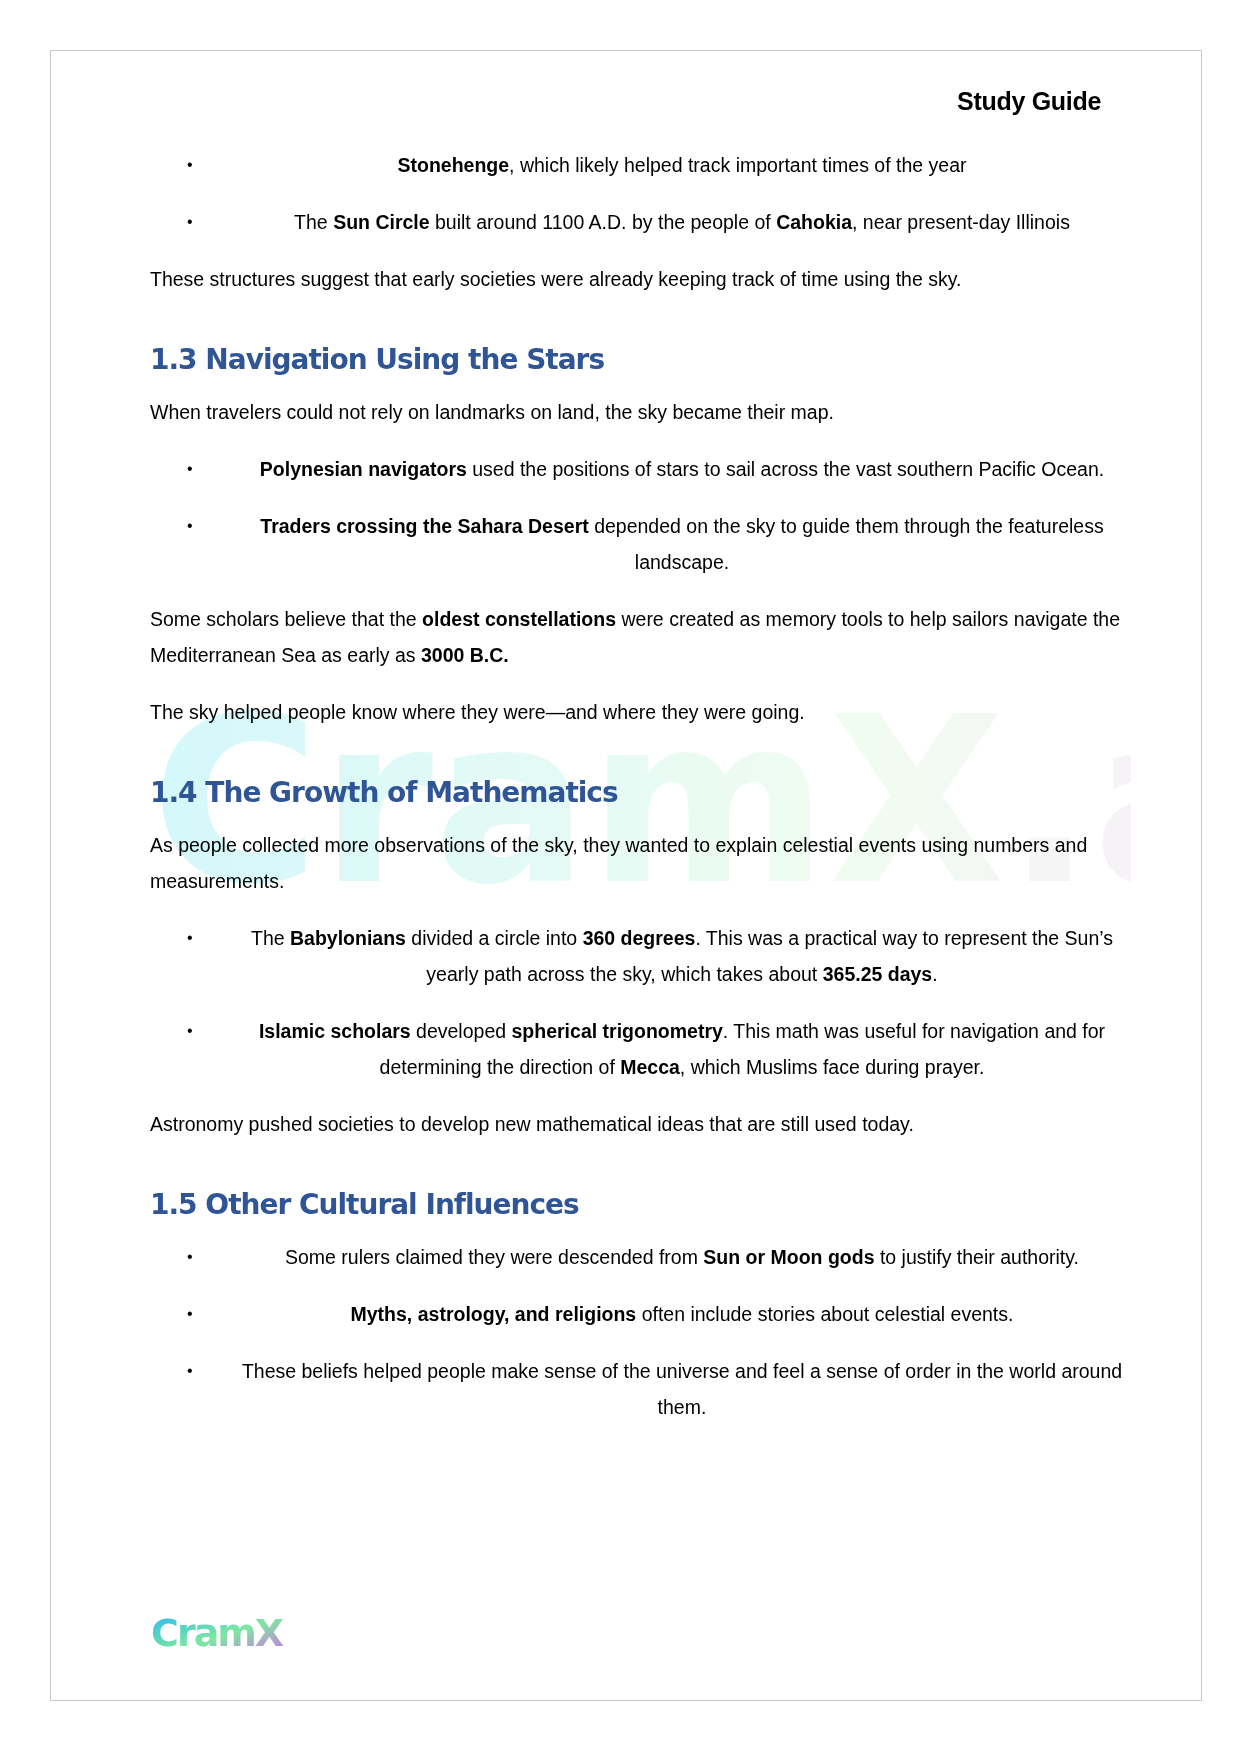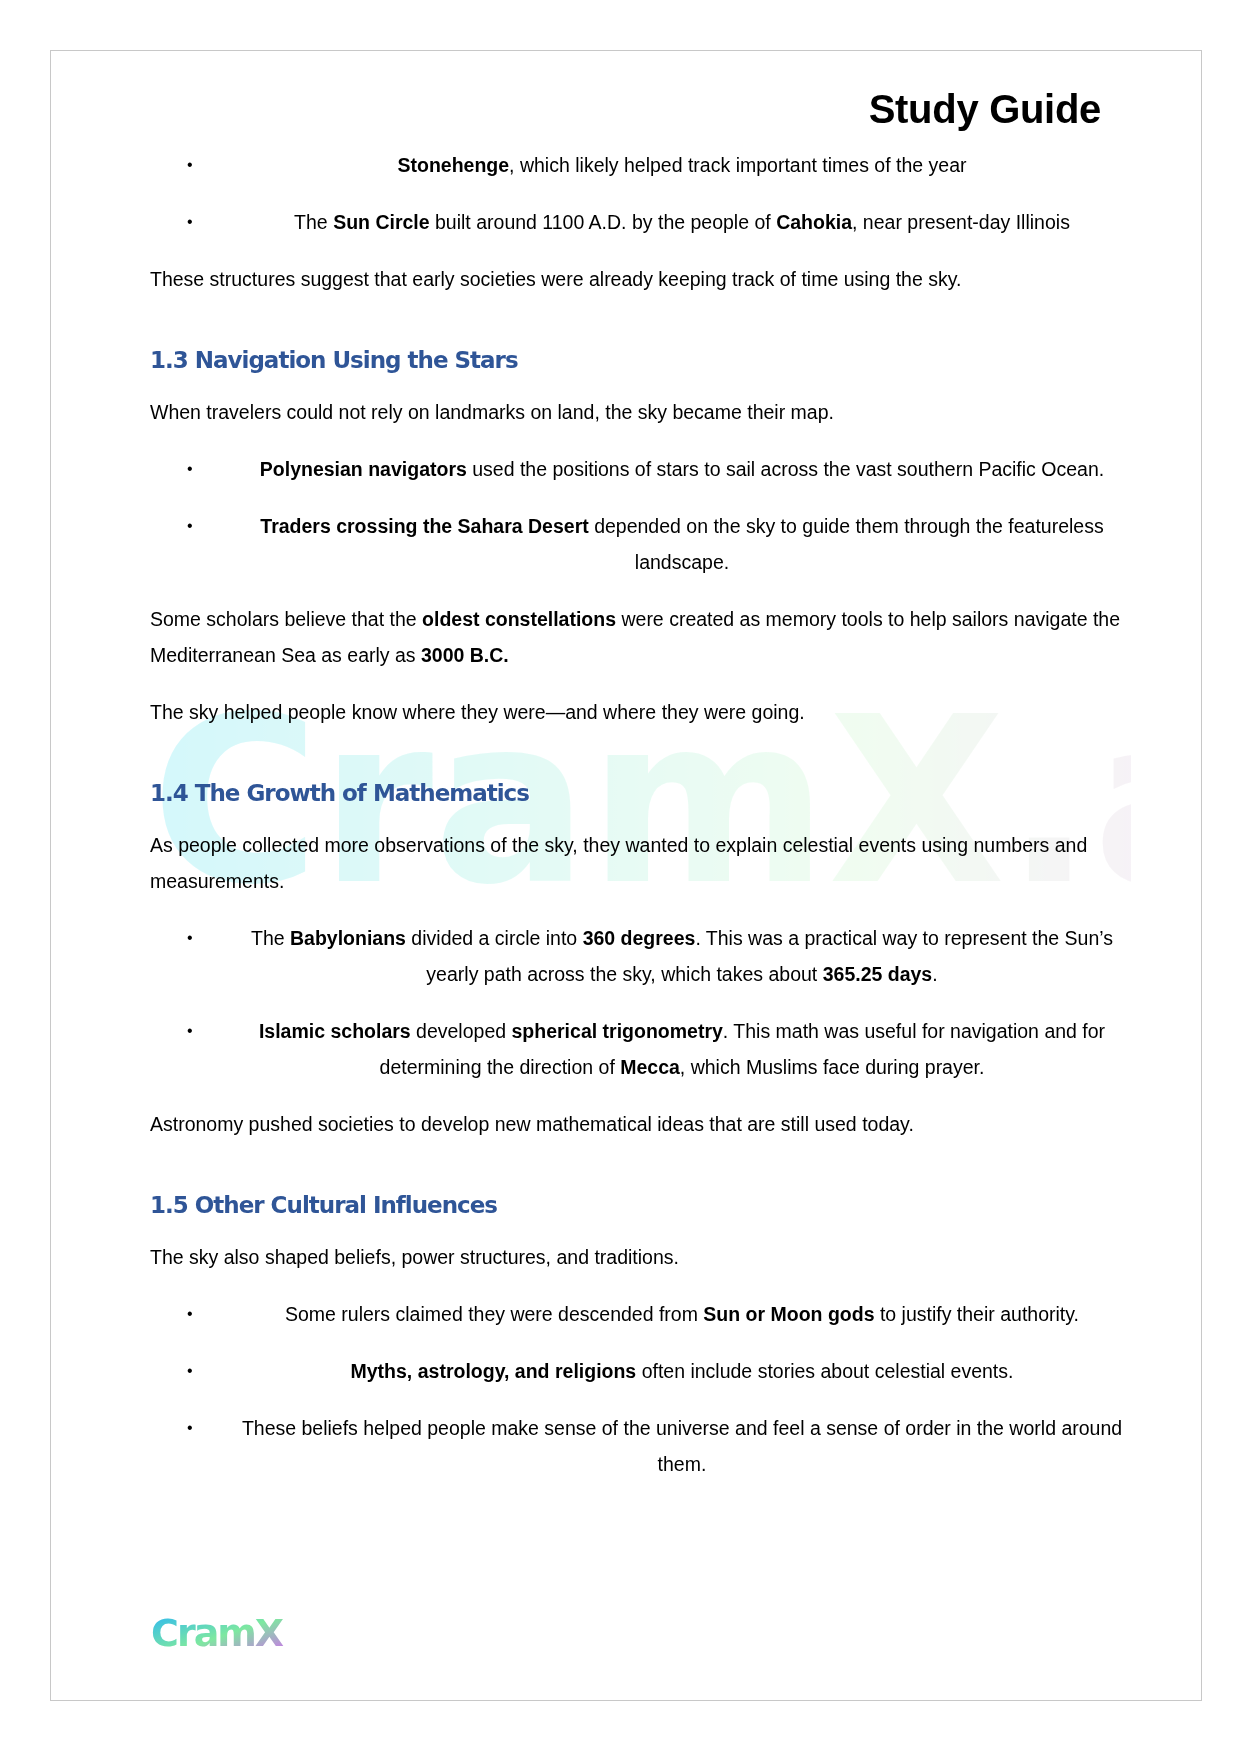--- a/index.html
+++ b/index.html
@@ -1,29 +1,29 @@
 <!DOCTYPE html>
 <html><head>
 <meta charset="utf-8">
 <style>
   html, body { margin: 0; padding: 0; background: #ffffff; }
   body { width: 1241px; height: 1755px; position: relative; overflow: hidden;
          font-family: "Liberation Sans", sans-serif; color: #000; }
   .page { position: absolute; left: 50px; top: 50px; width: 1152px; height: 1651px;
           border: 1px solid #c8c8c8; box-sizing: border-box; background: #fff; }
   .header-title { position: absolute; right: 100px; top: 36px; font-weight: bold;
-                  font-size: 40px; letter-spacing: -0.3px; margin-left: 12px; }
+                  font-size: 25px; letter-spacing: -0.3px; margin-left: 12px; }
   .content { position: absolute; left: 99px; top: 96px; width: 990px;
              font-size: 19.5px; line-height: 36px; }
   .p { margin: 0 0 21px 0; }
   .list { margin: 0 0 21px 0; padding: 0; list-style: none; }
   .li { position: relative; padding-left: 74px; margin-bottom: 21px; text-align: center; }
   .li::before { content: "\2022"; position: absolute; left: 37px; top: 0; font-size: 16px; }
   .h2 { font-family: "DejaVu Sans", sans-serif; font-weight: bold; color: #2f5597;
-        font-size: 23px; letter-spacing: -1px; margin: 45px 0 16px 0; line-height: 36px; }
+        font-size: 28px; letter-spacing: -1px; margin: 45px 0 16px 0; line-height: 36px; }
   b { font-weight: bold; }
   .watermark { position: absolute; left: 100px; top: 630px; width: 980px; height: 220px;
                pointer-events: none; opacity: 0.22; }
   .logo { position: absolute; left: 100px; top: 1555px; width: 150px; height: 50px; }
 </style>
 </head>
 <body>
 
 <div class="page">
 
@@ -61,21 +61,20 @@
 
     <h2 class="h2">1.4 The Growth of Mathematics</h2>
     <p class="p">As people collected more observations of the sky, they wanted to explain celestial events using numbers and measurements.</p>
     <ul class="list">
       <li class="li"><span>The </span><b>Babylonians</b><span> divided a circle into </span><b>360 degrees</b><span>. This was a practical way to represent the Sun’s yearly path across the sky, which takes about </span><b>365.25 days</b><span>.</span></li>
       <li class="li"><b>Islamic scholars</b><span> developed </span><b>spherical trigonometry</b><span>. This math was useful for navigation and for determining the direction of </span><b>Mecca</b><span>, which Muslims face during prayer.</span></li>
     </ul>
     <p class="p">Astronomy pushed societies to develop new mathematical ideas that are still used today.</p>
 
     <h2 class="h2">1.5 Other Cultural Influences</h2>
-    <p class="p">The sky also shaped beliefs, power structures, and traditions.</p>
     <ul class="list">
       <li class="li"><span>Some rulers claimed they were descended from </span><b>Sun or Moon gods</b><span> to justify their authority.</span></li>
       <li class="li"><b>Myths, astrology, and religions</b><span> often include stories about celestial events.</span></li>
       <li class="li"><span>These beliefs helped people make sense of the universe and feel a sense of order in the world around them.</span></li>
     </ul>
   </div>
 
   <div class="logo">
     <svg width="150" height="50" viewBox="0 0 150 50">
       <defs>

